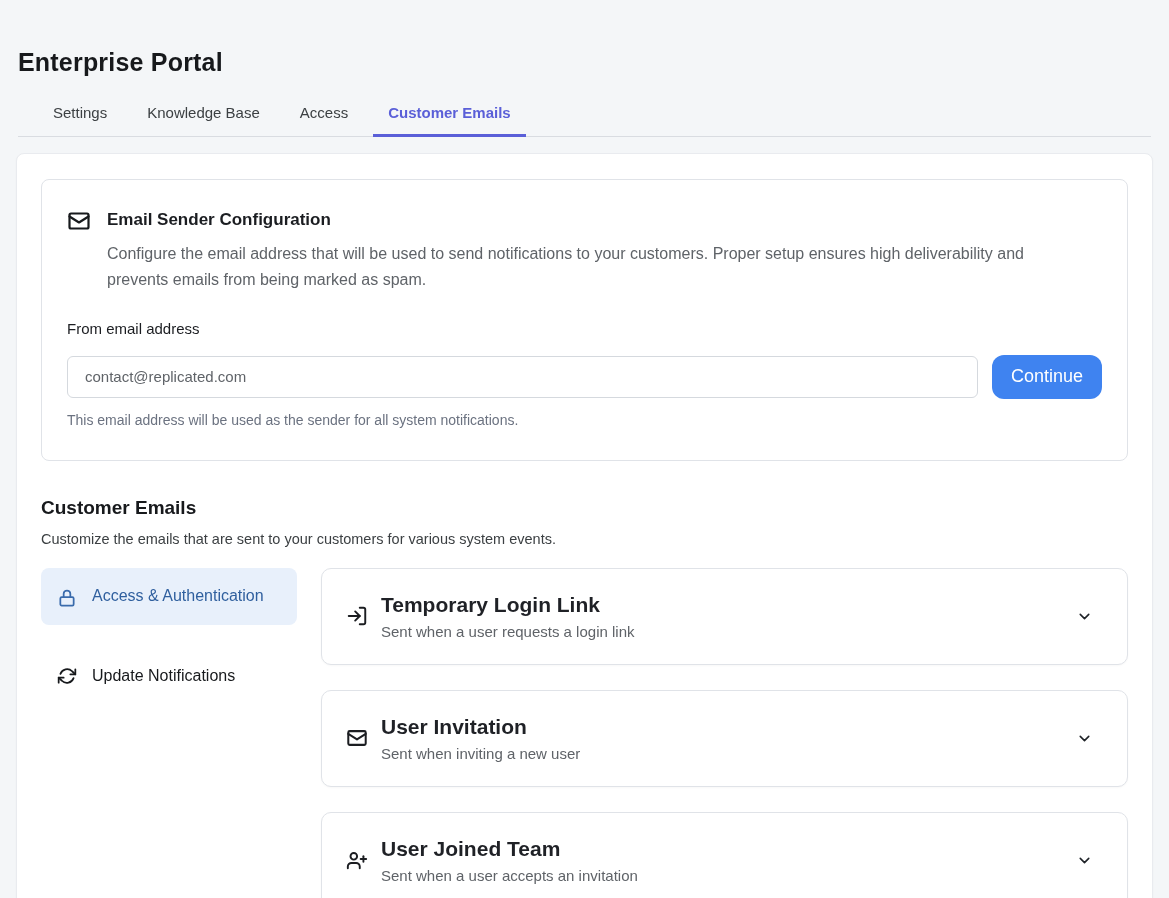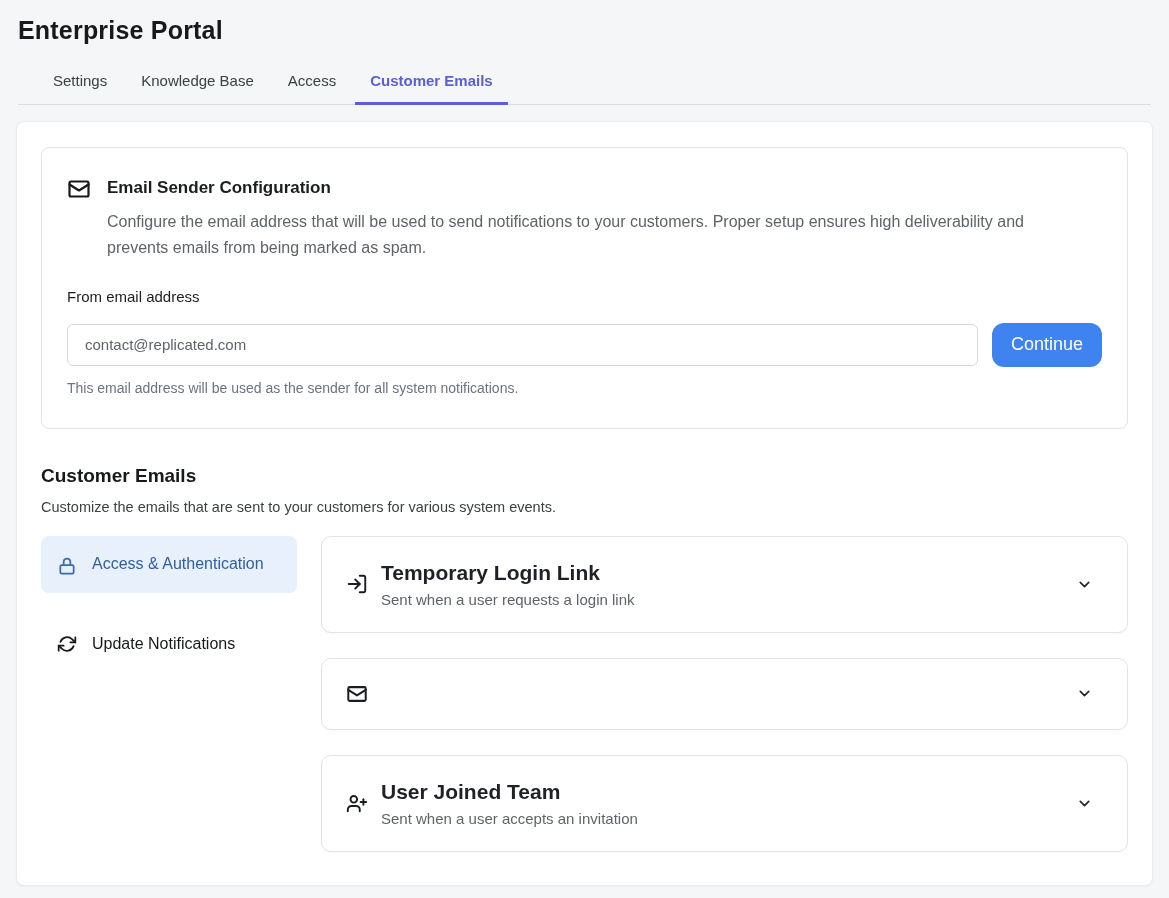--- a/index.html
+++ b/index.html
@@ -4,23 +4,23 @@
 <style>
   * { margin:0; padding:0; box-sizing:border-box; }
   html,body { width:1169px; height:898px; }
   body {
     background:#f4f6f8;
     font-family:"Liberation Sans", sans-serif;
     color:#202124;
     overflow:hidden;
   }
   
-  .header { padding:16px 18px 0 18px; }
+  .header { padding:16px 18px 0 18px;margin-top:32px; }
   .page-title { font-size:25px; font-weight:700; color:#17191c; letter-spacing:.2px; }
-  .tabs { display:flex; gap:4px; margin-top:21px; padding-left:20px; border-bottom:1px solid #d9dce1; }
+  .tabs { display:flex; gap:10px; margin-top:21px; padding-left:20px; border-bottom:1px solid #d9dce1; }
   .tab {
     padding:6px 15px 13px 15px;
     font-size:15px; color:#3c4043; cursor:pointer;
     border-bottom:3px solid transparent; margin-bottom:-1px;
     white-space:nowrap;
   }
   .tab.active { color:#5a5fd8; font-weight:700; border-bottom-color:#5a5fd8; }
   
   .panel {
     margin:16px; background:#ffffff; border:1px solid #e9ebef;
@@ -159,20 +159,24 @@
         </span>
       </div>
 
       <div class="email-card">
         <span class="lead-icon">
           <svg width="22" height="22" viewBox="0 0 24 24" fill="none" stroke="currentColor" stroke-width="2.2" stroke-linecap="round" stroke-linejoin="round">
               <rect x="2.5" y="4.5" width="19" height="15" rx="1.5"></rect>
               <path d="m2.5 7.5 9.5 6 9.5-6"></path>
             </svg>
         </span>
+        <div>
+          <div class="email-title">User Invitation</div>
+          <div class="email-sub">Sent when inviting a new user</div>
+        </div>
         <span class="chevron">
           <svg width="17" height="17" viewBox="0 0 24 24" fill="none" stroke="currentColor" stroke-width="2.2" stroke-linecap="round" stroke-linejoin="round">
               <polyline points="6 9 12 15 18 9"></polyline>
             </svg>
         </span>
       </div>
 
       <div class="email-card">
         <span class="lead-icon">
           <svg width="22" height="22" viewBox="0 0 24 24" fill="none" stroke="currentColor" stroke-width="2.1" stroke-linecap="round" stroke-linejoin="round">

